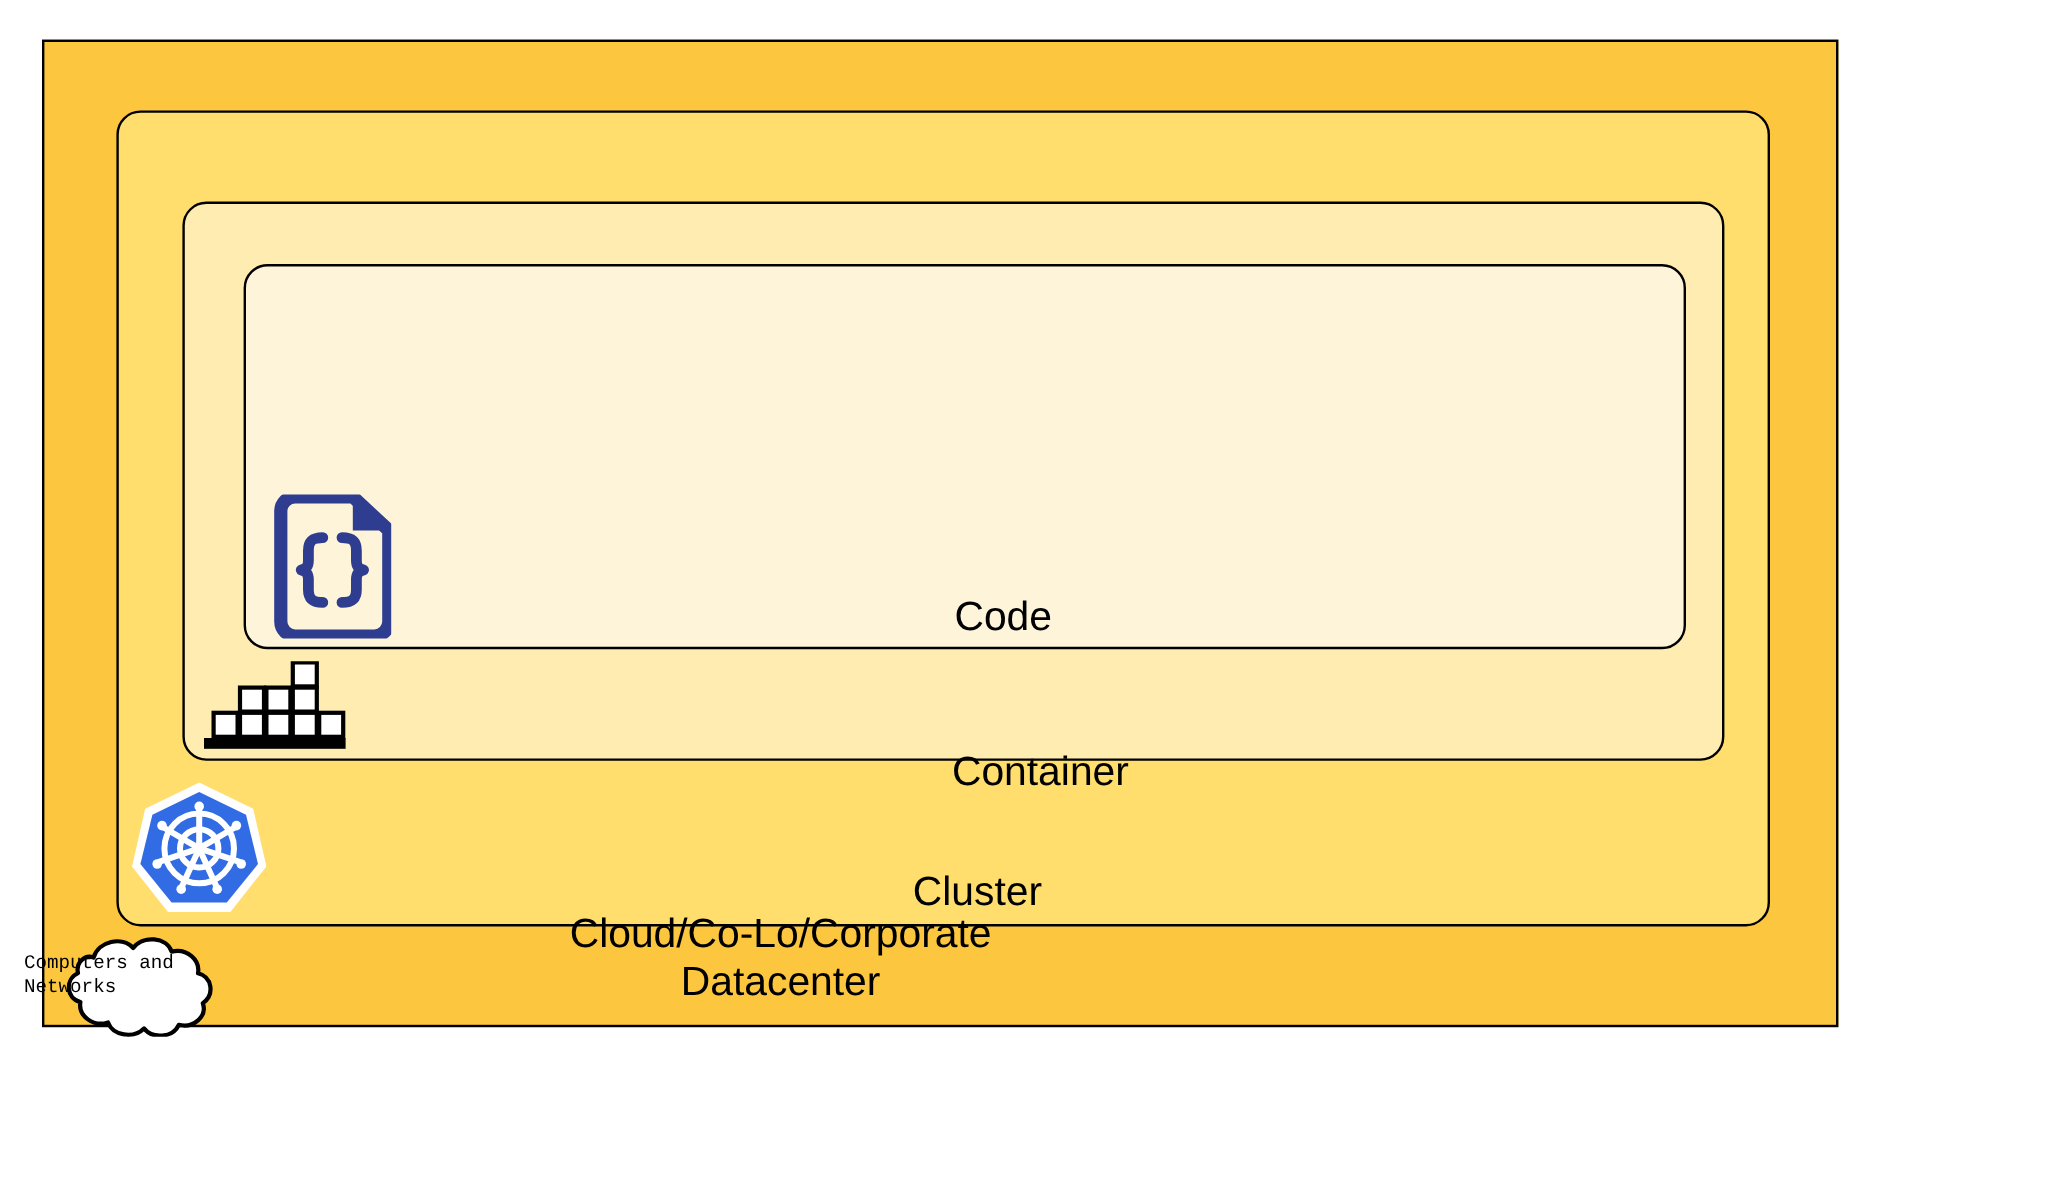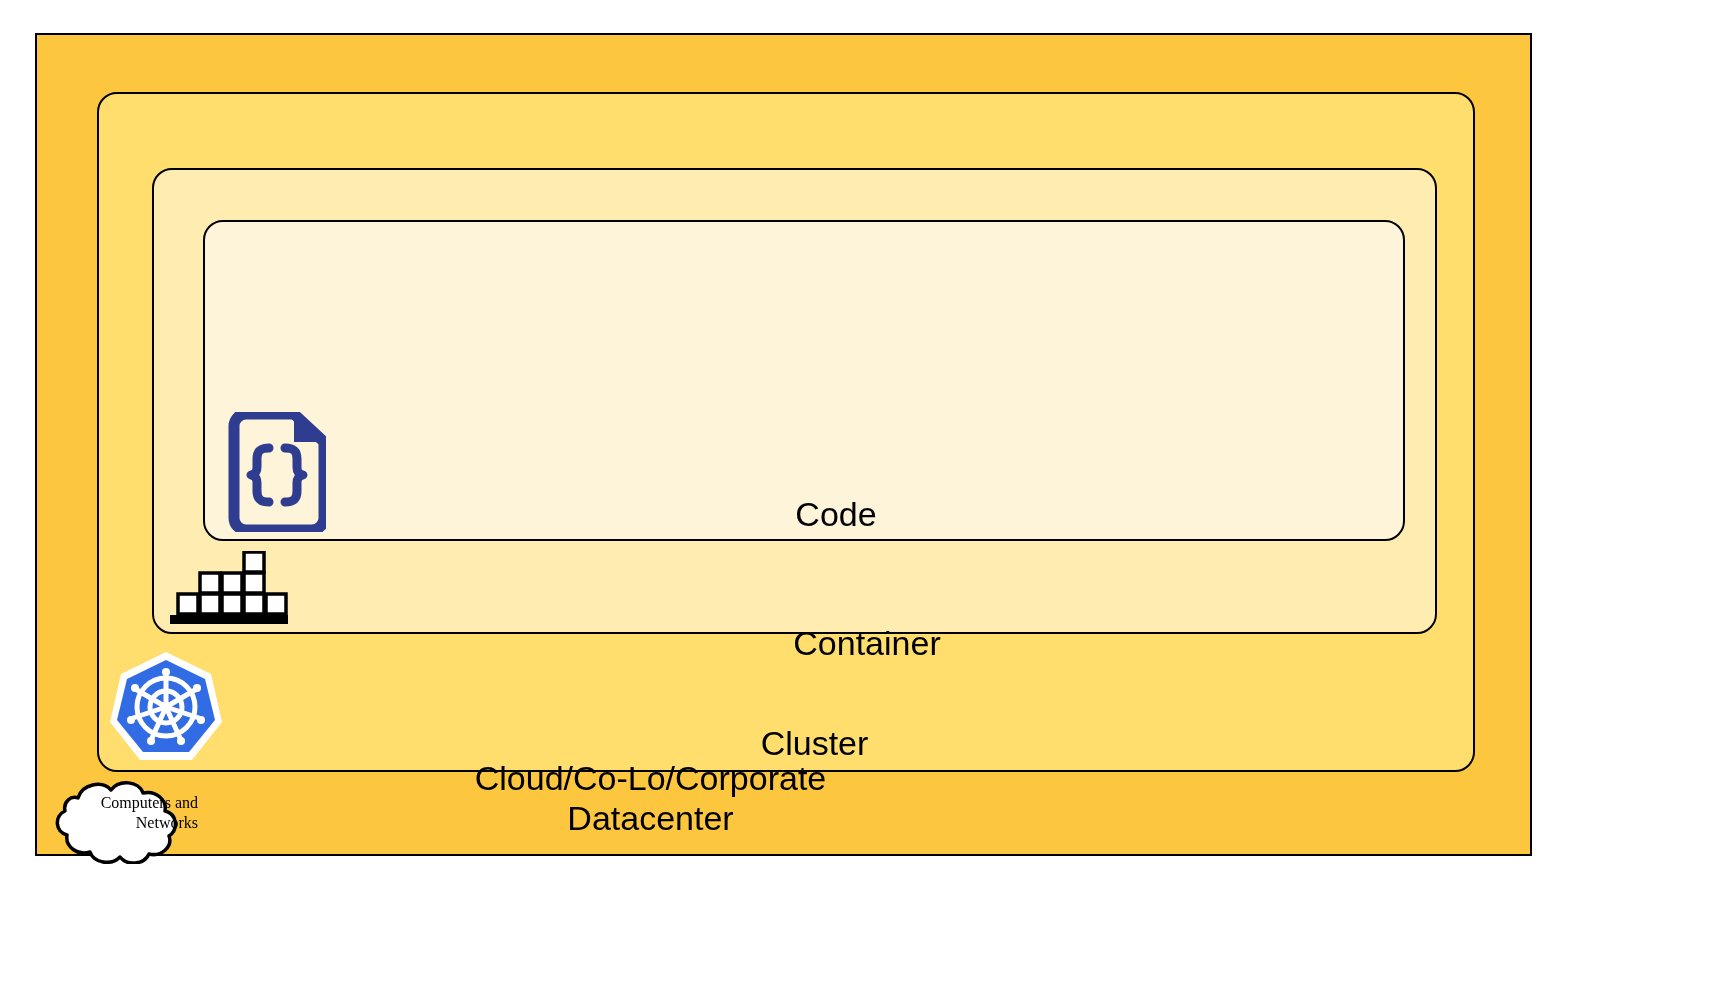--- a/index.html
+++ b/index.html
@@ -74,28 +74,28 @@
 
   
   #cloud-callout {
     position: absolute;
     left: 34px; top: 776px;
     width: 158px; height: 88px;
   }
   #cloud-callout svg { display: block; }
   #cloud-label {
     position: absolute;
-    left: 40px; top: 793px;
+    left: 20px; top: 793px;
     width: 158px;
-    text-align: right;
+    text-align: left;
     font-size: 16px;
     line-height: 20px;
     color: #000000;
     white-space: pre-line;
-    font-family: Liberation Serif, serif;
+    font-family: Liberation Mono, monospace;
   }
 </style>
 </head>
 <body>
 
 <div id="stage">
 
   <div class="layer" id="layer-datacenter"></div>
 
   <div class="layer" id="layer-cluster"></div>

